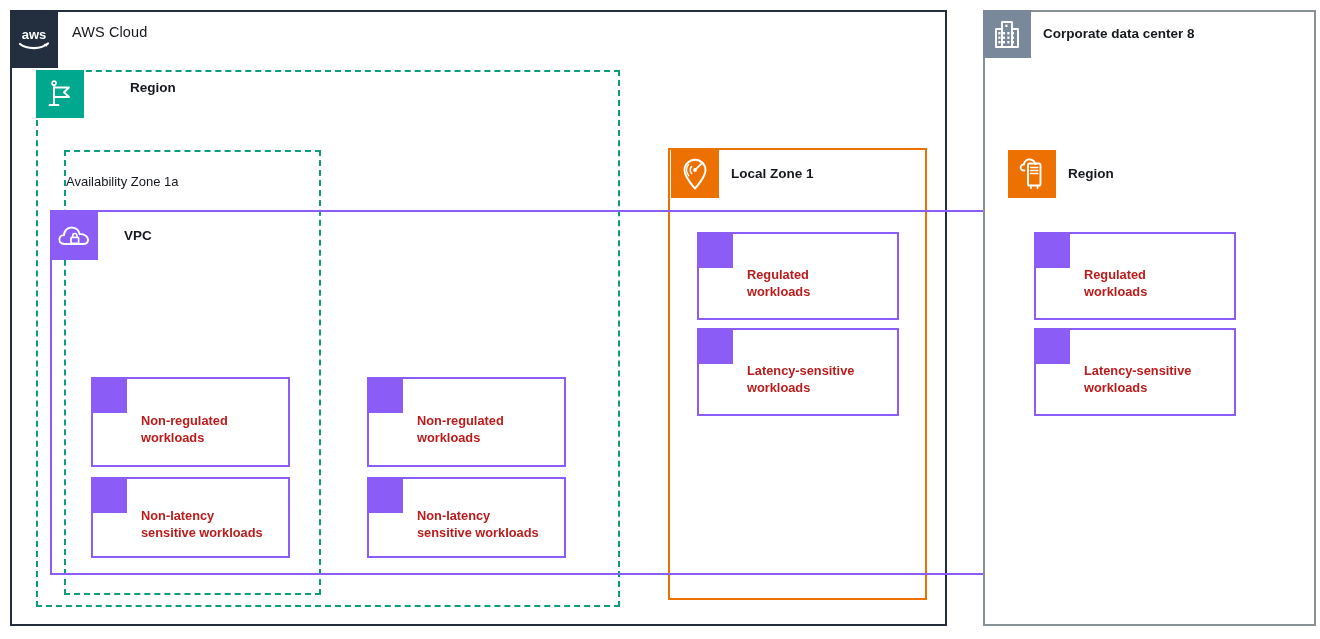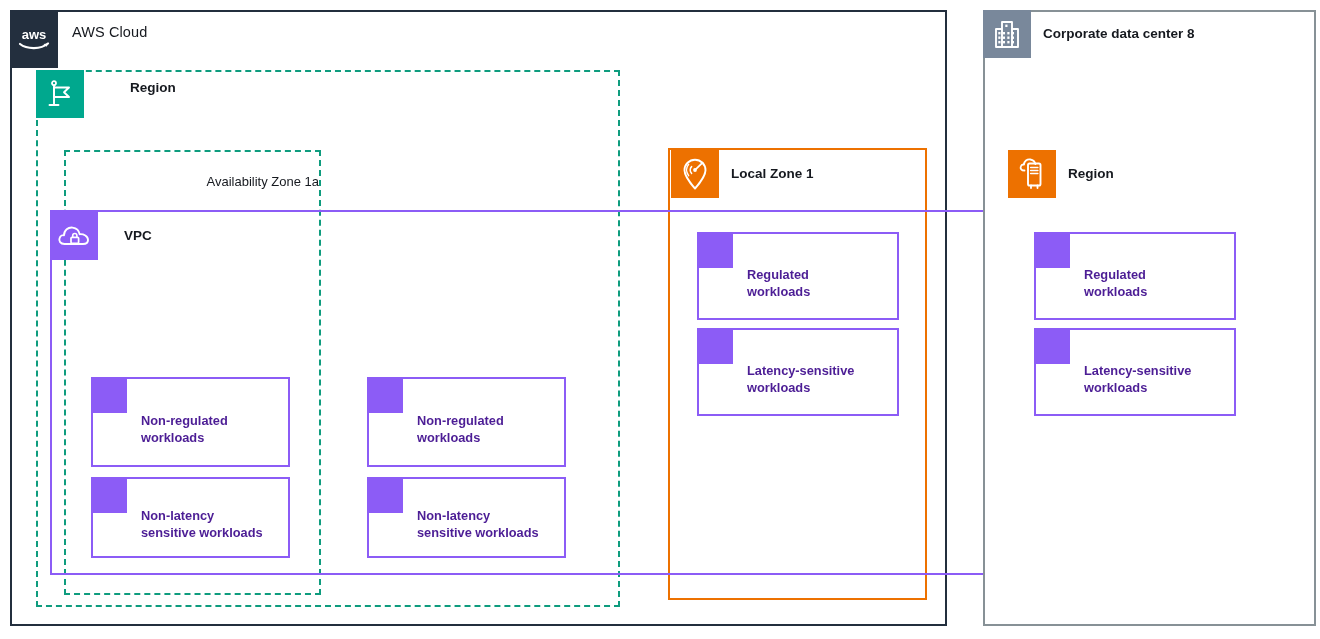--- a/index.html
+++ b/index.html
@@ -67,21 +67,21 @@
   .az-box {
     top: 150px; height: 445px;
     border: 2.5px dashed #0E9C7E;
     background: transparent;
   }
   .az-1a { left: 64px; width: 257px; }
   .az-1b { left: 340px; width: 257px; }
   .az-title {
     position: absolute;
     top: 22px; left: 0; right: 0;
-    text-align: right;
+    text-align: left;
     font-size: 13px; color: #16191F;
     font-weight: normal;
   }
 
   
   .vpc-box {
     left: 50px; top: 210px;
     width: 1235px; height: 365px;
     border: 2.5px solid #8C5CF6;
     background: transparent;
@@ -147,21 +147,21 @@
   .wl-icon {
     position: absolute;
     left: -2px; top: -2px;
     width: 36px; height: 36px;
     background: #8C5CF6;
   }
   .wl-label {
     position: absolute;
     left: 48px; top: 50%;
     transform: translateY(-50%);
-    font-size: 12.8px; font-weight: bold; color: #4c1d95;
+    font-size: 12.8px; font-weight: bold; color: #b91c1c;
     line-height: 1.35;
     width: calc(100% - 56px);
   }
   .wl-label.lower { top: 58%; }
 </style>
 </head>
 <body>
 
 <div id="canvas">
 

